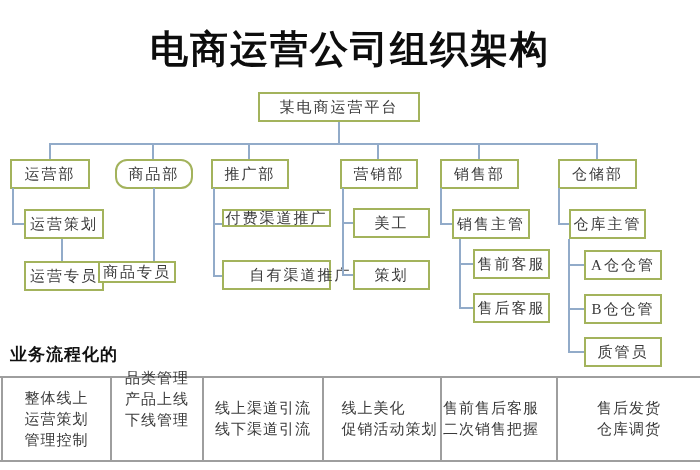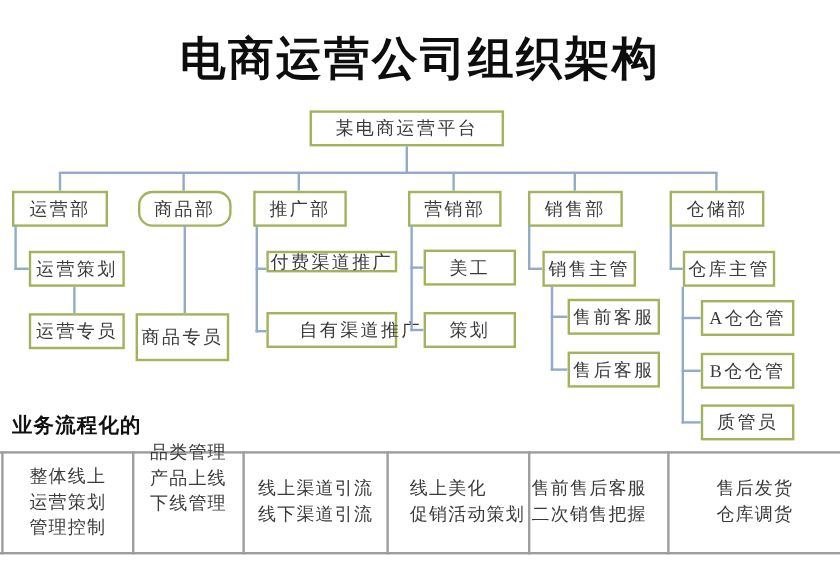--- a/index.html
+++ b/index.html
@@ -102,21 +102,21 @@
   <div class="box" style="left:440px;top:159px;width:79px;height:30px;">销售部</div>
   <div class="box" style="left:558px;top:159px;width:79px;height:30px;">仓储部</div>
 
   <div class="line" style="left:12px;top:188px;width:2px;height:37px;"></div>
   <div class="line" style="left:12px;top:223px;width:12px;height:2px;"></div>
   <div class="box" style="left:24px;top:209px;width:80px;height:30px;">运营策划</div>
   <div class="line" style="left:61px;top:239px;width:2px;height:22px;"></div>
   <div class="box" style="left:24px;top:261px;width:80px;height:30px;">运营专员</div>
 
   <div class="line" style="left:153px;top:188px;width:2px;height:73px;"></div>
-  <div class="box" style="left:113px;top:261px;width:78px;height:40px;text-align:right;">商品专员</div>
+  <div class="box" style="left:98px;top:261px;width:78px;height:22px;text-align:right;">商品专员</div>
 
   <div class="line" style="left:213px;top:188px;width:2px;height:89px;"></div>
   <div class="line" style="left:213px;top:223px;width:10px;height:2px;"></div>
   <div class="line" style="left:213px;top:275px;width:10px;height:2px;"></div>
   <div class="box" style="left:222px;top:209px;width:109px;height:18px;">付费渠道推广</div>
   <div class="box" style="left:222px;top:260px;width:109px;height:30px;padding-left:48px;">自有渠道推广</div>
 
   <div class="line" style="left:342px;top:188px;width:2px;height:88px;"></div>
   <div class="line" style="left:342px;top:222px;width:11px;height:2px;"></div>
   <div class="line" style="left:342px;top:274px;width:11px;height:2px;"></div>

